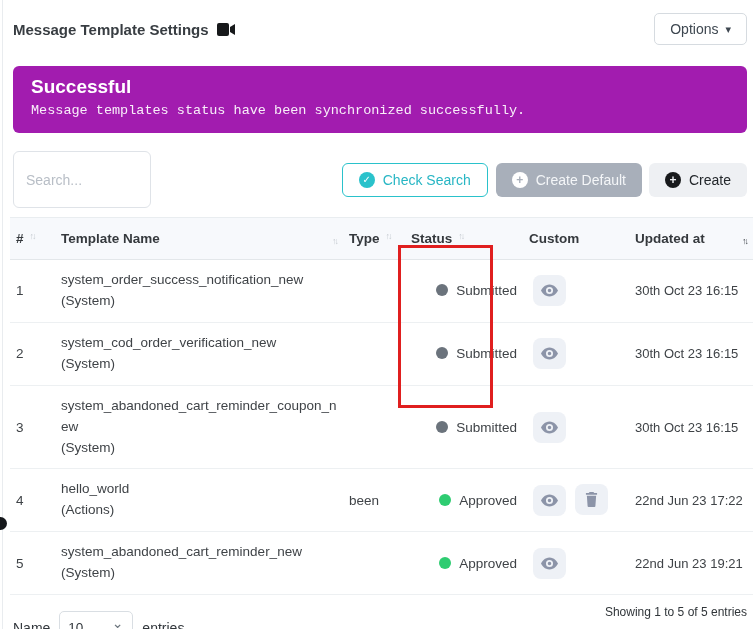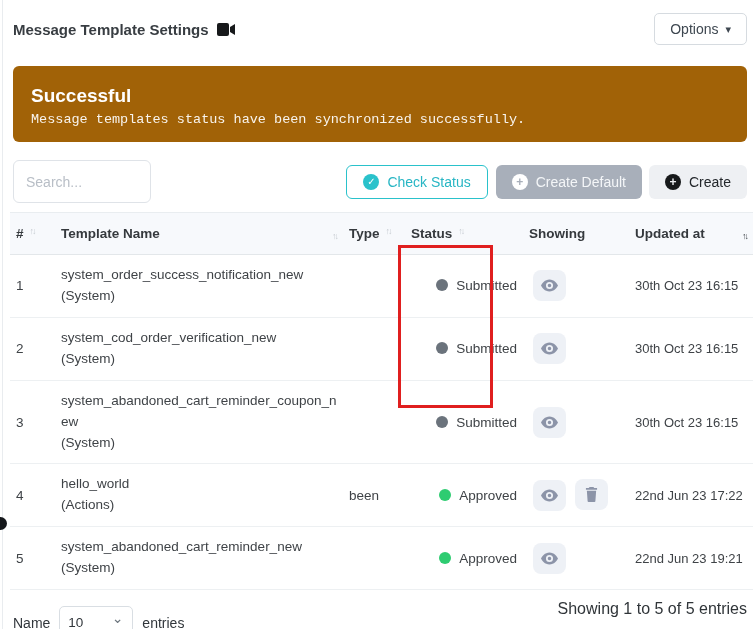--- a/index.html
+++ b/index.html
@@ -9,27 +9,27 @@
 
   
   .topbar { display:flex; align-items:center; justify-content:space-between; padding:12px 8px 0 13px; height:46px; }
   .title-wrap { display:flex; align-items:center; gap:8px; }
   .page-title { font-size:15px; font-weight:700; color:#383d42; }
   .video-icon svg { display:block; }
   .options-btn { display:flex; align-items:center; gap:7px; background:#fff; border:1px solid #d6dbe0; border-radius:5px; padding:7px 15px; font-size:14px; color:#3e4750; cursor:pointer; }
   .caret { font-size:11px; color:#3e4750; line-height:1; }
 
   
-  .alert { margin:20px 8px 0 13px; background:#a16207; border-radius:6px; padding:19px 18px 15px; color:#fff; }
+  .alert { margin:20px 8px 0 13px; background:#a21caf; border-radius:6px; padding:10px 18px 15px; color:#fff; }
   .alert-title { font-size:19px; font-weight:700; margin-bottom:5px; }
   .alert-msg { font-size:13.5px; color:rgba(255,255,255,0.93);font-family:Liberation Mono, monospace; }
 
   
   .toolbar { margin:18px 8px 0 13px; display:flex; align-items:center; }
-  .search-input { width:138px; height:43px; border:1px solid #dfe3e8; border-radius:6px; padding:0 12px; font-size:14px; color:#3f4347; outline:none; font-family:"Liberation Sans", sans-serif; }
+  .search-input { width:138px; height:57px; border:1px solid #dfe3e8; border-radius:6px; padding:0 12px; font-size:14px; color:#3f4347; outline:none; font-family:"Liberation Sans", sans-serif; }
   .search-input::placeholder { color:#b8bec6; }
   .spacer { flex:1; }
   .btn { display:flex; align-items:center; gap:8px; height:34px; border-radius:6px; padding:0 16px; font-size:14px; cursor:pointer; border:none; font-family:"Liberation Sans", sans-serif; }
   .btn-check { background:#fff; border:1px solid #2ac2cb; color:#28b6c4; margin-right:8px; }
   .btn-create-default { background:#a8afba; color:#f4f6f8; margin-right:7px; }
   .btn-create { background:#eef0f3; color:#23272b; }
   .circle-ic { width:16px; height:16px; border-radius:50%; display:flex; align-items:center; justify-content:center; font-size:10px; line-height:1; }
   .ic-check { background:#2ac2cb; color:#fff; }
   .ic-plus-light { background:#fff; color:#a8afba; font-weight:700; font-size:12px; }
   .ic-plus-dark { background:#17191b; color:#eef0f3; font-weight:700; font-size:12px; }
@@ -54,21 +54,21 @@
   .action-btn svg { display:block; }
 
   
   .footer { margin:10px 8px 0 13px; display:flex; justify-content:space-between; align-items:flex-start; }
   .show-group { display:flex; align-items:center; gap:9px; margin-top:6px; font-size:14px; color:#31363b; }
   .page-size-select { width:74px; height:33px; border:1px solid #d9dee3; border-radius:5px; padding:0 8px; font-size:13.5px; color:#31363b; background:#fff; appearance:none; -webkit-appearance:none; font-family:"Liberation Sans", sans-serif;
     background-image:none; }
   .select-wrap { position:relative; }
   .select-chevron { position:absolute; right:10px; top:4px; font-size:14px; color:#6c757d; pointer-events:none; }
   .foot-right { display:flex; flex-direction:column; align-items:flex-end; gap:21px; }
-  .showing-text { font-size:16px; color:#303539;text-align:right; }
+  .showing-text { font-size:12px; color:#303539;text-align:right; }
 
   
   .highlight-box { position:absolute; left:398px; top:245px; width:95px; height:163px; border:3px solid #e01f1f; pointer-events:none; }
   .edge-dot { position:absolute; left:-6px; top:517px; width:13px; height:13px; border-radius:50%; background:#15181b; }
 </style>
 </head>
 <body>
 
 <div class="page">
   <div class="edge-line"></div>
@@ -92,21 +92,21 @@
   <div class="alert">
     <div class="alert-title">Successful</div>
     <div class="alert-msg">Message templates status have been synchronized successfully.</div>
   </div>
 
   <div class="toolbar">
     <input class="search-input" type="text" placeholder="Search..." style="">
     <div class="spacer"></div>
     <button class="btn btn-check">
       <span class="circle-ic ic-check">✓</span>
-      <span>Check Status</span>
+      <span>Check Search</span>
     </button>
     <button class="btn btn-create-default">
       <span class="circle-ic ic-plus-light">+</span>
       <span>Create Default</span>
     </button>
     <button class="btn btn-create">
       <span class="circle-ic ic-plus-dark">+</span>
       <span>Create</span>
     </button>
   </div>
@@ -142,21 +142,21 @@
               </span>
             </th>
           <th>
               <span class="th-inner">
                 <span>Status</span>
                 <span class="sort-ic">↑↓</span>
               </span>
             </th>
           <th>
               <span class="th-inner">
-                <span>Showing</span>
+                <span>Custom</span>
               </span>
             </th>
           <th>
               <span class="th-inner th-between">
                 <span>Updated at</span>
                 <span class="sort-ic sort-dark">↑↓</span>
               </span>
             </th>
         </tr>
       </thead>

